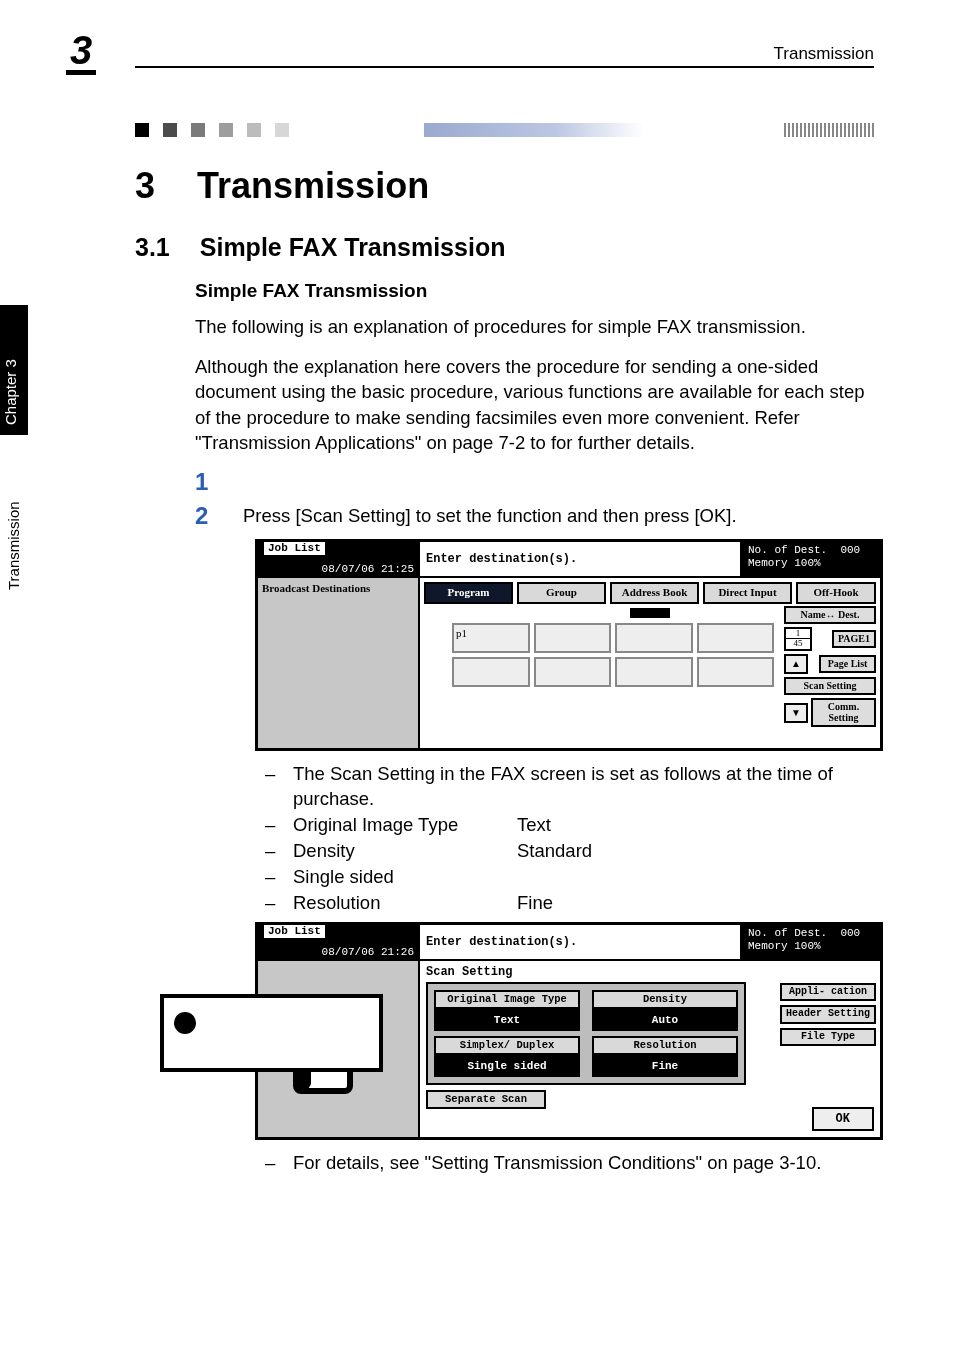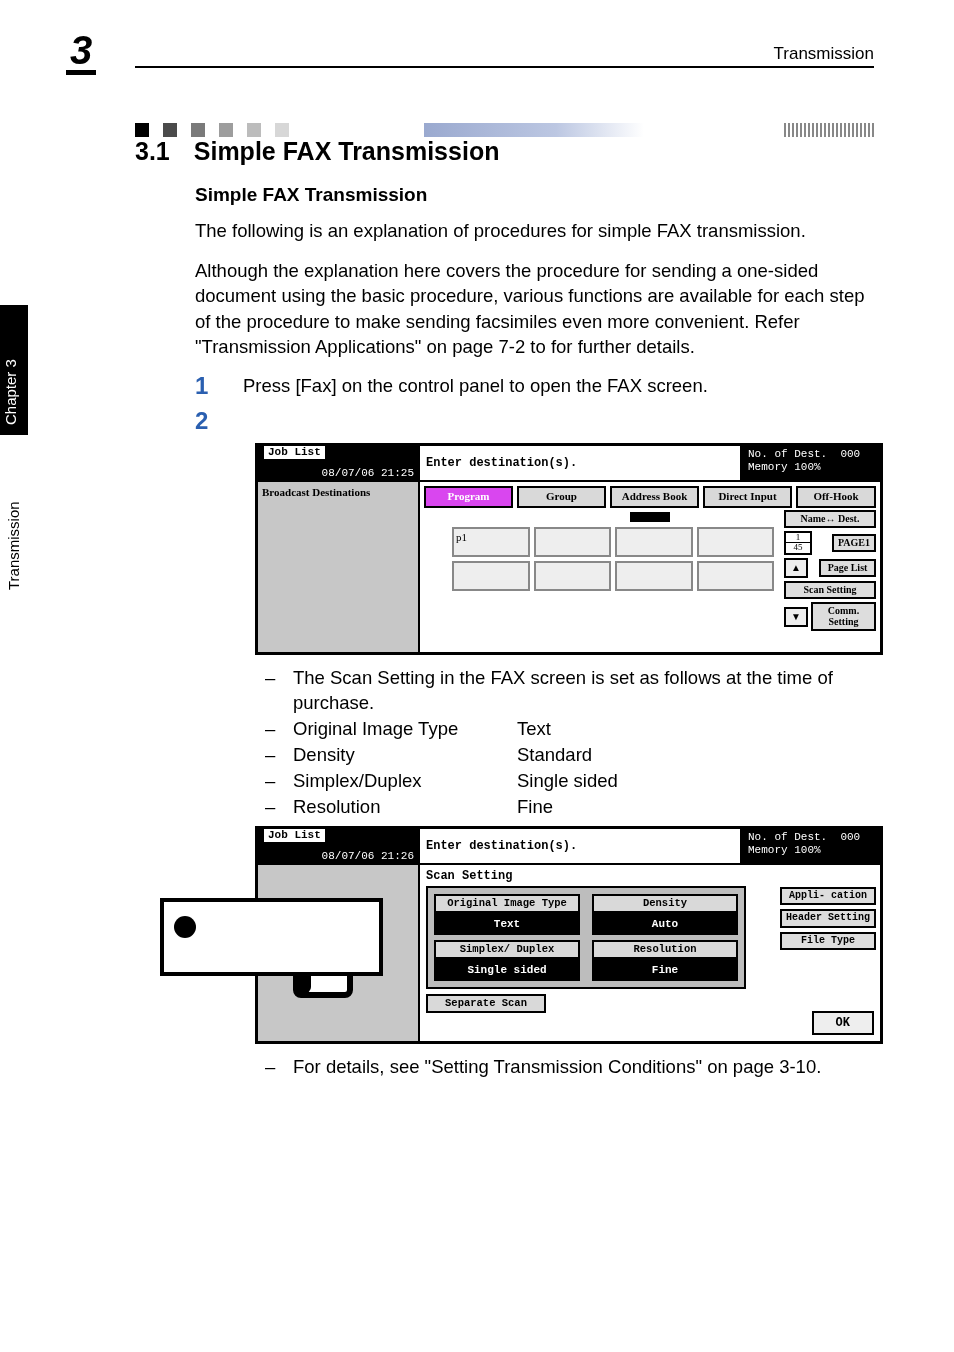--- a/index.html
+++ b/index.html
@@ -106,21 +106,21 @@
     margin: 28px 0 26px 0;
     font-size: 36px;
     font-weight: bold;
   }
   h1.chapter-title .chapnum { margin-right: 42px; }
   h2.section {
     font-size: 25px;
     font-weight: bold;
     margin: 0 0 18px 0;
   }
-  h2.section .secnum { margin-right: 24px; }
+  h2.section .secnum { margin-right: 30px; }
   h3.subsection {
     font-size: 19px;
     font-weight: bold;
     margin: 6px 0 12px 60px;
   }
   .body-text {
     font-size: 18.5px;
     line-height: 1.38;
     margin: 0 0 14px 60px;
   }
@@ -224,21 +224,21 @@
     background: #d9d9d9;
     padding: 2px 6px;
     font-weight: bold;
     font-size: 11px;
     text-align:center;
     flex:1;
     line-height:1.05;
     min-height: 22px;
     display:flex; align-items:center; justify-content:center;
   }
-  .tab3d.sel { background:#d946ef; color:#fff; }
+  .tab3d.sel { background:#0f172a; color:#fff; }
   .blackbar { height:10px; width:40px; background:#000; margin: 3px auto 5px; }
   .grid8 {
     display:grid;
     grid-template-columns: repeat(4, 1fr);
     grid-auto-rows: 30px;
     gap: 4px;
     width: 350px;
     padding-left: 28px;
   }
   .grid8 .cell {
@@ -356,37 +356,40 @@
       <span class="gap"></span>
     <span class="sq" style="background:#bcbcbc"></span>
       <span class="gap"></span>
     <span class="sq" style="background:#d7d7d7"></span>
     <span class="spacer"></span>
     <span class="stripe"></span>
     <span style="width:140px"></span>
     <span class="vstripe"></span>
   </div>
 
+  <h1 class="chapter-title">
+    <span class="chapnum">3</span><span>Transmission</span>
+  </h1>
 
   <h2 class="section">
     <span class="secnum">3.1</span><span>Simple FAX Transmission</span>
   </h2>
 
   <h3 class="subsection">Simple FAX Transmission</h3>
 
   <p class="body-text">The following is an explanation of procedures for simple FAX transmission.</p>
   <p class="body-text">Although the explanation here covers the procedure for sending a one-sided document using the basic procedure, various functions are available for each step of the procedure to make sending facsimiles even more convenient. Refer "Transmission Applications" on page 7-2 to for further details.</p>
 
   <div class="step-row">
     <div class="step-num">1</div>
-    <div class="step-text">Press [Fax] on the control panel to open the FAX screen.</div>
   </div>
 
   <div class="step-row">
     <div class="step-num">2</div>
+    <div class="step-text">Press [Scan Setting] to set the function and then press [OK].</div>
   </div>
 
   <div class="screenshot-wrap">
     <div class="lcd">
       <div class="top">
         <div class="left">
           <div><span class="jl">Job List</span></div>
           <div style="text-align:right;padding-right:4px">08/07/06 21:25</div>
         </div>
         <div class="mid">Enter destination(s).</div>
@@ -455,21 +458,20 @@
     <div class="row">
         <span class="dash">–</span>
       <div class="spec-row">
           <span class="spec-label">Density</span>
           <span class="spec-val">Standard</span>
         </div>
     </div>
     <div class="row">
         <span class="dash">–</span>
       <div class="spec-row">
-          <span class="spec-label">Simplex/Duplex</span>
           <span class="spec-val">Single sided</span>
         </div>
     </div>
     <div class="row">
         <span class="dash">–</span>
       <div class="spec-row">
           <span class="spec-label">Resolution</span>
           <span class="spec-val">Fine</span>
         </div>
     </div>

